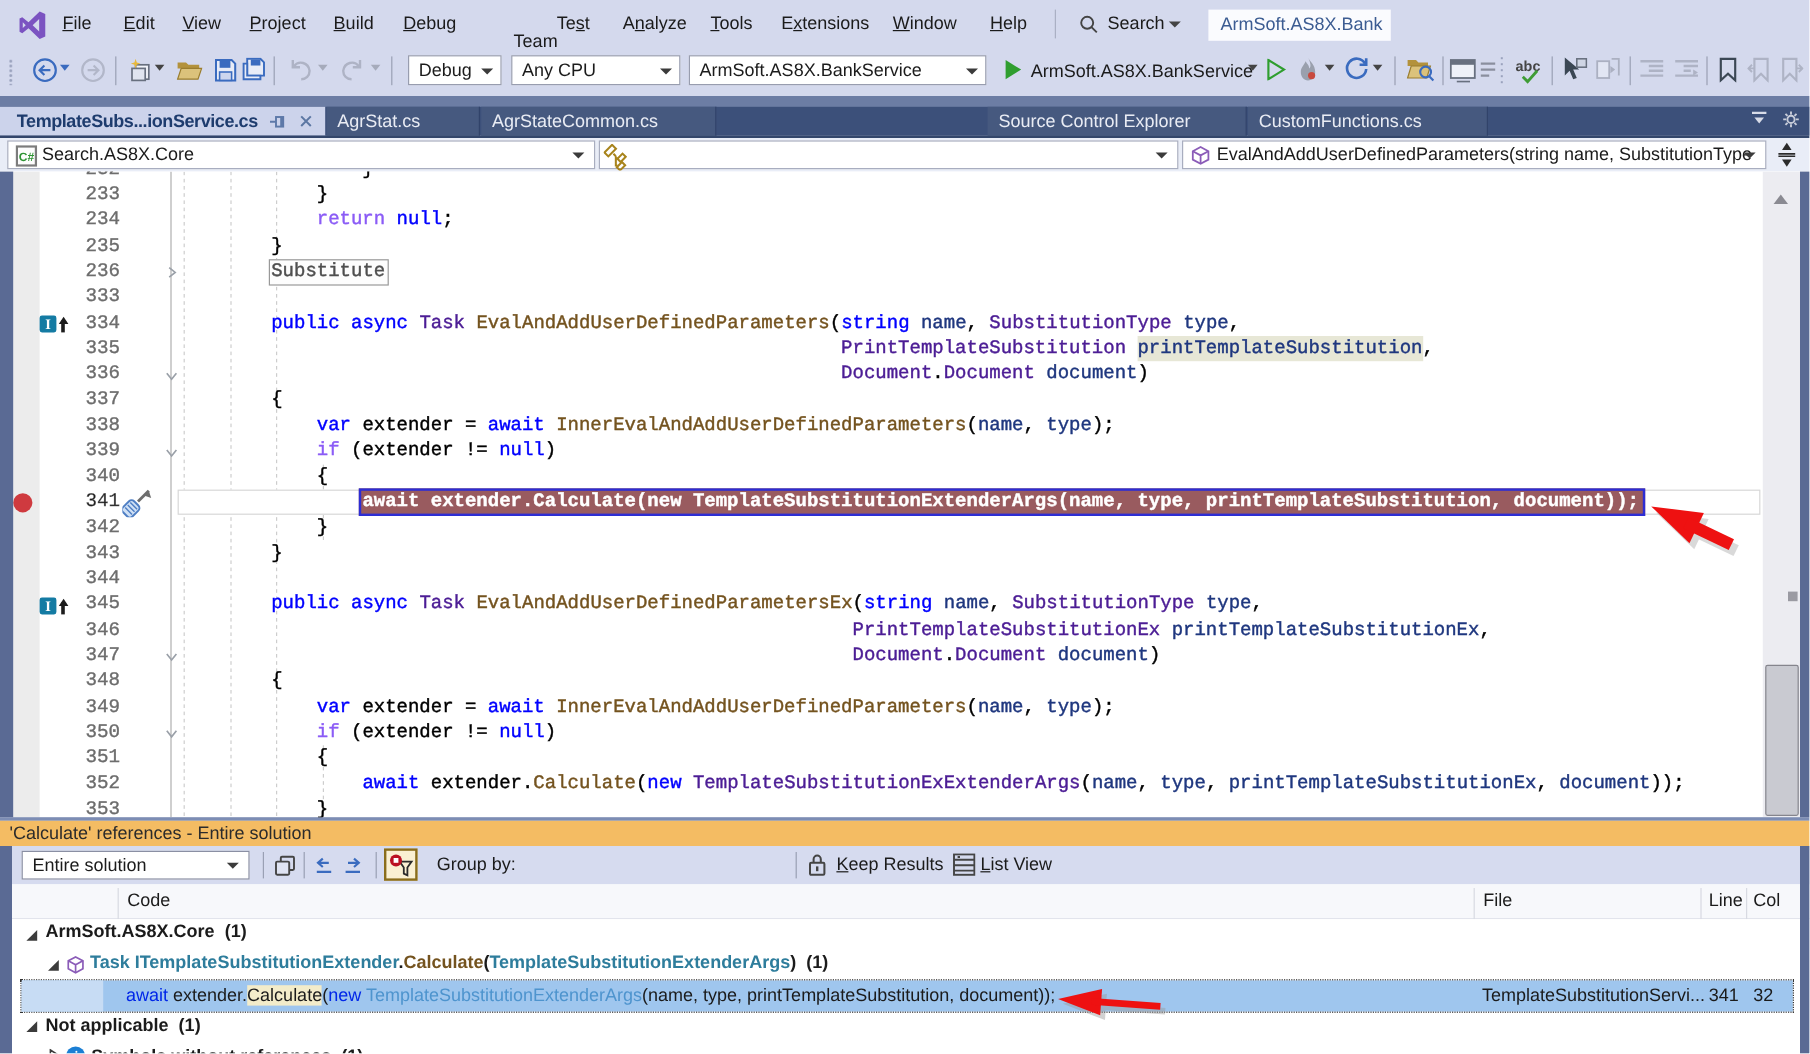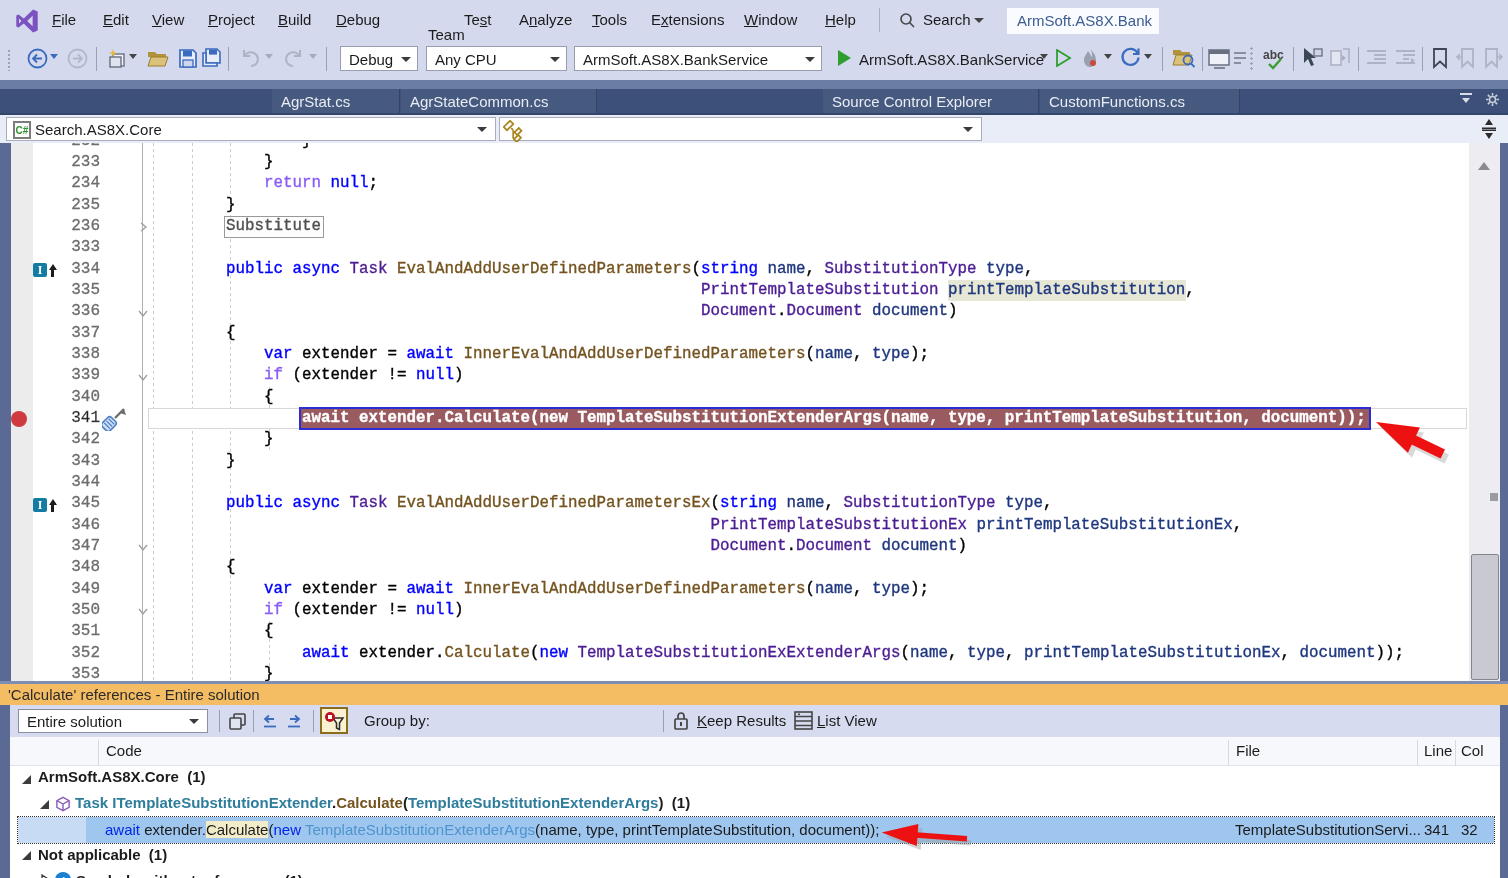--- a/index.html
+++ b/index.html
@@ -179,20 +179,31 @@
     <path d="M6 10 H1 M4 7 L1 10 L4 13" fill="none" stroke="#8a8f9e" stroke-width="1.6"></path>
   </svg>
   <svg class="abs" style="left:1483px;top:7px;" width="20" height="22" viewBox="0 0 20 22" opacity="0.5">
     <path d="M3 2 H14 V20 L8.5 14.5 L3 20 Z" fill="none" stroke="#8a8f9e" stroke-width="1.8"></path>
     <path d="M14 10 H19 M16 7 L19 10 L16 13" fill="none" stroke="#8a8f9e" stroke-width="1.6"></path>
   </svg>
 </div>
 
 <div class="abs" id="tabband" style="left:0;top:80px;width:1508px;height:33px;background:#6c7da4;">
   <div class="abs" style="left:0;top:9px;width:1508px;height:24px;background:#3c507a;"></div>
+  <div class="abs" style="left:0;top:9px;width:271px;height:24px;background:#ccd3eb;">
+    <div class="abs" style="left:14px;top:4px;font-size:15px;font-weight:bold;color:#1e3c6e;letter-spacing:-0.35px;">TemplateSubs...ionService.cs</div>
+    <svg class="abs" style="left:224px;top:6px;" width="15" height="13" viewBox="0 0 15 13">
+      <path d="M1 6.5 H6" stroke="#5e79a8" stroke-width="1.6"></path>
+      <rect x="6" y="2.5" width="6" height="8" fill="none" stroke="#5e79a8" stroke-width="1.6"></rect>
+      <rect x="9.5" y="2.5" width="2.5" height="8" fill="#5e79a8"></rect>
+    </svg>
+    <svg class="abs" style="left:249px;top:6px;" width="12" height="12" viewBox="0 0 12 12">
+      <path d="M2 2 L10 10 M10 2 L2 10" stroke="#5c77a3" stroke-width="1.7"></path>
+    </svg>
+  </div>
   <div class="abs" style="left:272px;top:9px;width:128px;height:24px;background:#46597f;border-right:1px solid #31436a;">
     <div class="abs" style="left:9px;top:4px;font-size:15px;color:#e9ecf4;">AgrStat.cs</div>
   </div>
   <div class="abs" style="left:401px;top:9px;width:196px;height:24px;background:#46597f;border-right:1px solid #31436a;">
     <div class="abs" style="left:9px;top:4px;font-size:15px;color:#e9ecf4;">AgrStateCommon.cs</div>
   </div>
   <div class="abs" style="left:823px;top:9px;width:216px;height:24px;background:#46597f;border-right:1px solid #31436a;">
     <div class="abs" style="left:9px;top:4px;font-size:15px;color:#e9ecf4;">Source Control Explorer</div>
   </div>
   <div class="abs" style="left:1040px;top:9px;width:200px;height:24px;background:#46597f;border-right:1px solid #31436a;">
@@ -225,20 +236,28 @@
           </g>
         <g transform="rotate(-45 15 11.5)">
             <rect x="12" y="9.6" width="6" height="3.8"></rect>
           </g>
         <g transform="rotate(-45 14.5 18.5)">
             <rect x="11.5" y="16.6" width="6" height="3.8"></rect>
           </g>
         <path d="M8.2 8.2 L10.2 10.2 M10.2 10.2 V18 H11.5 M10.2 12.2 H12"></path>
       </g>
     </svg>
+    <span class="caret" style="right:8px;"></span>
+  </div>
+  <div class="combo" style="left:985px;top:2px;width:487px;height:24px;border-color:#a8adbf;">
+    <svg class="abs" style="left:6px;top:3px;" width="17" height="17" viewBox="0 0 17 17">
+      <path d="M8.5 1.5 L15 5 V12 L8.5 15.5 L2 12 V5 Z" fill="none" stroke="#8b5cb8" stroke-width="1.5"></path>
+      <path d="M2 5 L8.5 8.5 L15 5 M8.5 8.5 V15.5" fill="none" stroke="#8b5cb8" stroke-width="1.5"></path>
+    </svg>
+    <span class="ct" style="left:28px;">EvalAndAddUserDefinedParameters(string name, SubstitutionType</span>
     <span class="caret" style="right:8px;"></span>
   </div>
   <svg class="abs" style="left:1480px;top:3px;" width="18" height="22" viewBox="0 0 18 22">
     <path d="M9 1 L13 7 H5 Z" fill="#2b2b2b"></path>
     <path d="M9 21 L13 15 H5 Z" fill="#2b2b2b"></path>
     <path d="M2 10.2 H16 M2 12.2 H16" stroke="#2b2b2b" stroke-width="1.4"></path>
   </svg>
 </div>
 
 <div class="abs" id="editor" style="left:0;top:143px;width:1508px;height:538px;background:#fff;overflow:hidden;">

